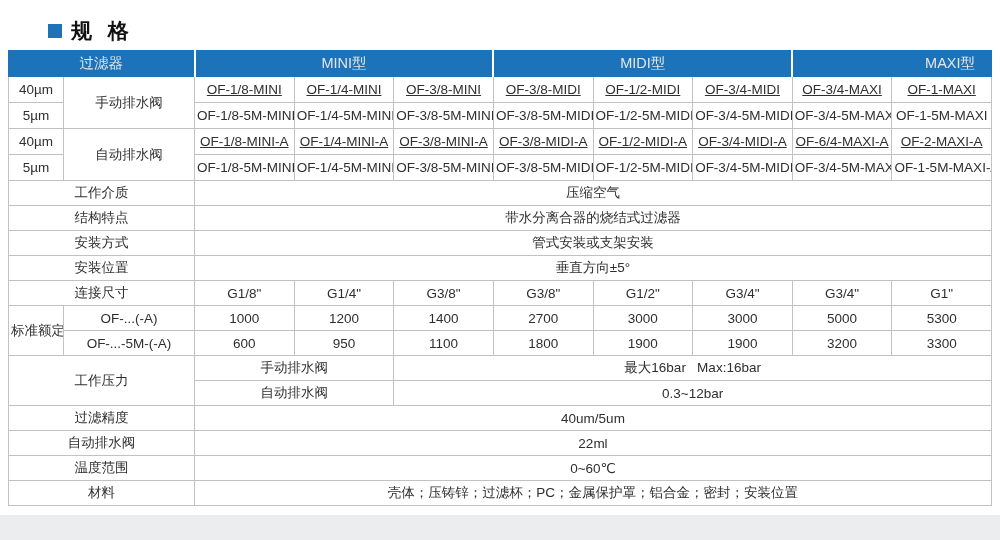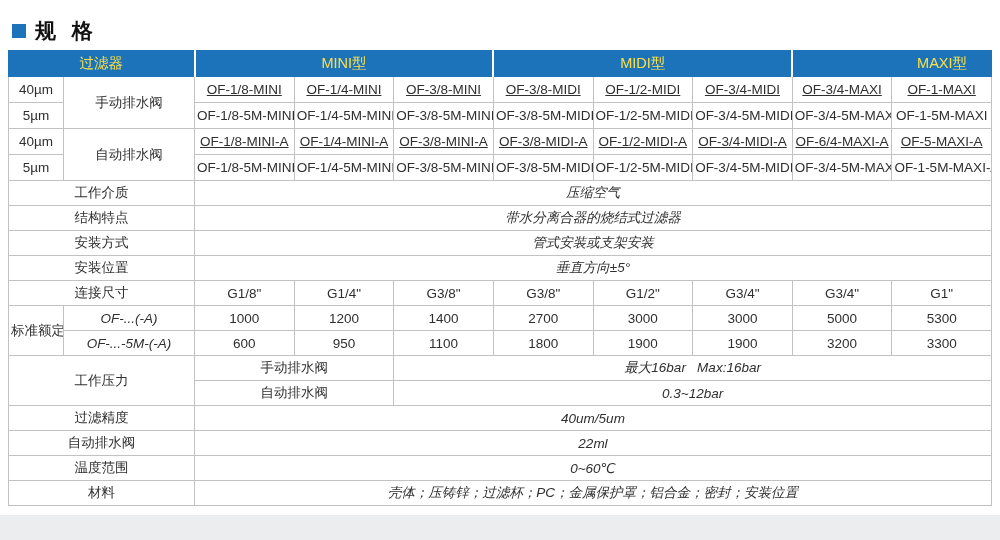--- a/index.html
+++ b/index.html
@@ -14,20 +14,21 @@
     width: 1000px; height: 540px;
     background: #ffffff;
     font-family: "Liberation Sans", "DejaVu Sans", sans-serif;
     color: var(--body_text);
     position: relative;
     overflow: hidden;
   }
   .title-row {
     display: flex; align-items: center;
     padding: 20px 0 9px 12px;
+    margin-left: 36px;
   }
   .bullet {
     width: 14px; height: 14px;
     background: var(--accent);
     margin-right: 9px;
     flex: 0 0 auto;
   }
   .page-title {
     font-size: 21px; font-weight: bold;
     letter-spacing: 5px; color: #111;
@@ -45,32 +46,32 @@
     vertical-align: middle;
     height: 25px;
     padding: 0 2px;
     font-size: 13.5px;
     overflow: hidden;
     white-space: nowrap;
   }
   tr.mrow td { height: 26px; }
   tr.head td {
     background: var(--accent);
-    color: #fde047;
+    color: #e5e5e5;
     font-size: 14.5px;
     border-color: var(--accent);
     height: 26px;
   }
   tr.head td.div { border-left: 2px solid rgba(255,255,255,.65); }
-  tr.head td.maxi { text-align: right; padding-right: 24px; }
+  tr.head td.maxi { text-align: right; padding-right: 16px; }
   td.micron { font-size: 15px; }
   td.zhlabel { font-size: 14.5px; }
   td.model { font-size: 12.5px; text-decoration: underline; }
   td.model-sm { font-size: 11px; margin-left: 48px; }
-  td.val { font-size: 14.5px; font-style: italic; }
+  td.val { font-size: 14.5px; }
   td.num { font-size: 14.5px; }
   td.wrap { white-space: normal; line-height: 1.15; }
   .footer-strip {
     position: absolute;
     left: 0; bottom: 0;
     width: 1000px; height: 25px;
     background: var(--footer_bg);
   }
 </style>
 </head>
@@ -130,21 +131,21 @@
   <tr class="mrow">
     <td class="micron">40µm</td>
     <td class="zhlabel" rowspan="2">自动排水阀</td>
     <td class="model">OF-1/8-MINI-A</td>
     <td class="model">OF-1/4-MINI-A</td>
     <td class="model">OF-3/8-MINI-A</td>
     <td class="model">OF-3/8-MIDI-A</td>
     <td class="model">OF-1/2-MIDI-A</td>
     <td class="model">OF-3/4-MIDI-A</td>
     <td class="model">OF-6/4-MAXI-A</td>
-    <td class="model">OF-5-MAXI-A</td>
+    <td class="model">OF-2-MAXI-A</td>
   </tr>
   <tr class="mrow">
     <td class="micron">5µm</td>
     <td class="model-sm">OF-1/8-5M-MINI-A</td>
     <td class="model-sm">OF-1/4-5M-MINI-A</td>
     <td class="model-sm">OF-3/8-5M-MINI-A</td>
     <td class="model-sm">OF-3/8-5M-MIDI-A</td>
     <td class="model-sm">OF-1/2-5M-MIDI-A</td>
     <td class="model-sm">OF-3/4-5M-MIDI-A</td>
     <td class="model-sm">OF-3/4-5M-MAXI-A</td>

